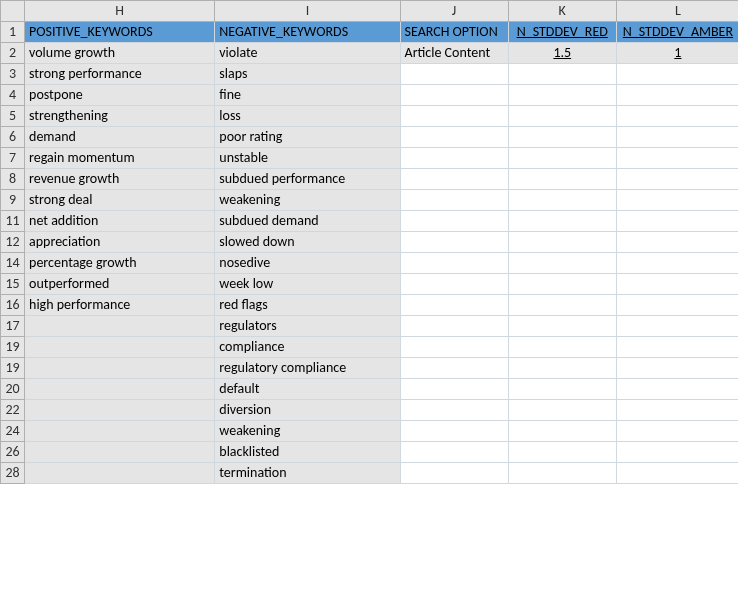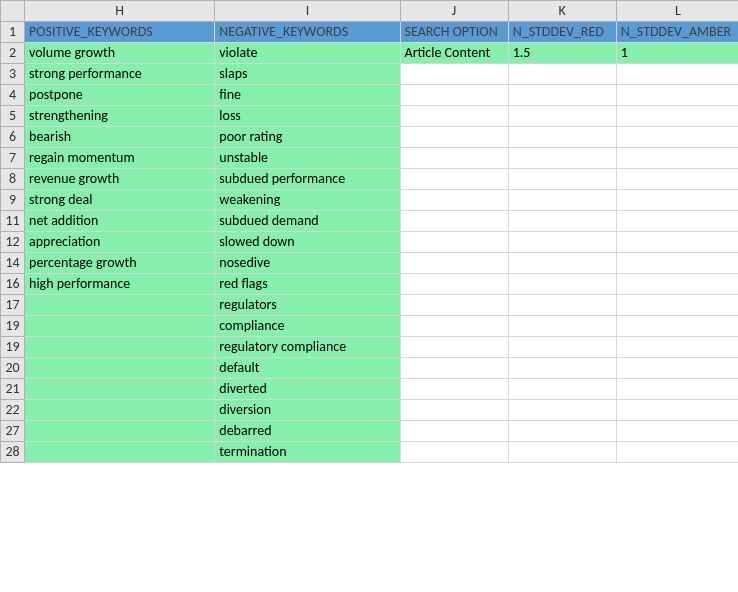--- a/index.html
+++ b/index.html
@@ -42,27 +42,27 @@
   .row-num {
     background: #e6e6e6;
     text-align: center;
     font-weight: normal;
     color: #333;
     border: 1px solid #b0b0b0;
     width: 24px;
   }
   .hdr {
     background: #5b9bd5;
-    color: #404040;
+    color: #000000;
     font-weight: normal;
   }
   .hdr-left { text-align: left; }
   .hdr-right { text-align: right; }
-  .yellow { background: #86efac; }
-  .ralign { text-align: left; }
+  .yellow { background: #e5e5e5; }
+  .ralign { text-align: center; text-decoration: underline; }
   .col-H { width: 190px; }
   .col-I { width: 185px; }
   .col-J { width: 108px; }
   .col-K { width: 108px; }
   .col-L { width: 123px; }
 </style>
 </head>
 <body>
 
 <table>
@@ -118,21 +118,21 @@
       <tr>
         <td class="row-num">5</td>
         <td class="yellow">strengthening</td>
         <td class="yellow">loss</td>
         <td></td>
         <td></td>
         <td></td>
       </tr>
       <tr>
         <td class="row-num">6</td>
-        <td class="yellow">bearish</td>
+        <td class="yellow">demand</td>
         <td class="yellow">poor rating</td>
         <td></td>
         <td></td>
         <td></td>
       </tr>
       <tr>
         <td class="row-num">7</td>
         <td class="yellow">regain momentum</td>
         <td class="yellow">unstable</td>
         <td></td>
@@ -173,20 +173,28 @@
       </tr>
       <tr>
         <td class="row-num">14</td>
         <td class="yellow">percentage growth</td>
         <td class="yellow">nosedive</td>
         <td></td>
         <td></td>
         <td></td>
       </tr>
       <tr>
+        <td class="row-num">15</td>
+        <td class="yellow">outperformed</td>
+        <td class="yellow">week low</td>
+        <td></td>
+        <td></td>
+        <td></td>
+      </tr>
+      <tr>
         <td class="row-num">16</td>
         <td class="yellow">high performance</td>
         <td class="yellow">red flags</td>
         <td></td>
         <td></td>
         <td></td>
       </tr>
       <tr>
         <td class="row-num">17</td>
         <td class="yellow"></td>
@@ -213,39 +221,39 @@
       </tr>
       <tr>
         <td class="row-num">20</td>
         <td class="yellow"></td>
         <td class="yellow">default</td>
         <td></td>
         <td></td>
         <td></td>
       </tr>
       <tr>
-        <td class="row-num">21</td>
-        <td class="yellow"></td>
-        <td class="yellow">diverted</td>
-        <td></td>
-        <td></td>
-        <td></td>
-      </tr>
-      <tr>
         <td class="row-num">22</td>
         <td class="yellow"></td>
         <td class="yellow">diversion</td>
         <td></td>
         <td></td>
         <td></td>
       </tr>
       <tr>
-        <td class="row-num">27</td>
-        <td class="yellow"></td>
-        <td class="yellow">debarred</td>
+        <td class="row-num">24</td>
+        <td class="yellow"></td>
+        <td class="yellow">weakening</td>
+        <td></td>
+        <td></td>
+        <td></td>
+      </tr>
+      <tr>
+        <td class="row-num">26</td>
+        <td class="yellow"></td>
+        <td class="yellow">blacklisted</td>
         <td></td>
         <td></td>
         <td></td>
       </tr>
       <tr>
         <td class="row-num">28</td>
         <td class="yellow"></td>
         <td class="yellow">termination</td>
         <td></td>
         <td></td>

